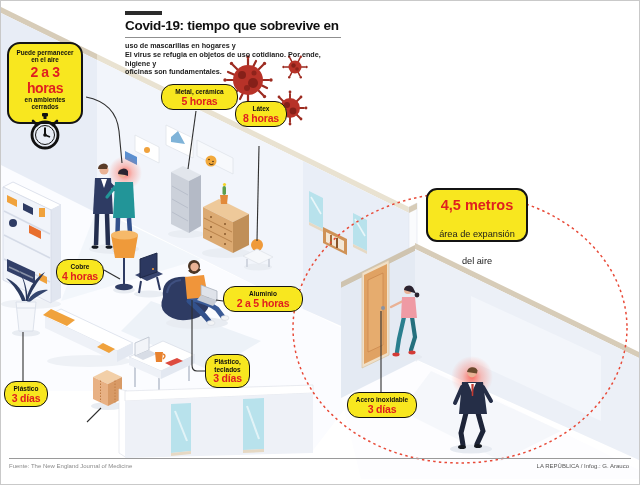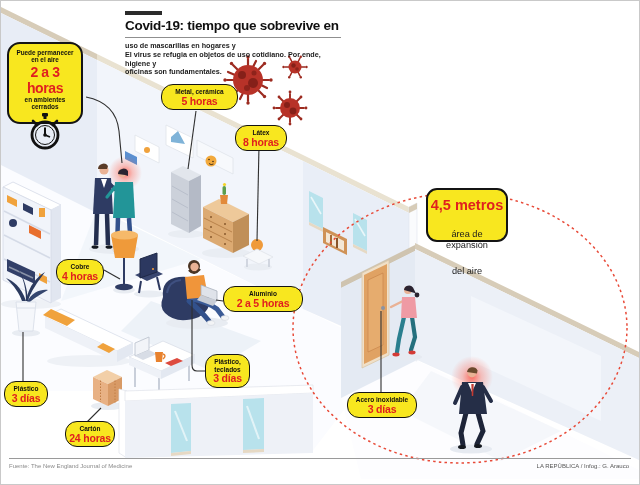--- a/index.html
+++ b/index.html
@@ -443,50 +443,46 @@
       <circle cx="17" cy="22" r="1.8" fill="#111"></circle>
       <line x1="17" y1="22" x2="17" y2="14.5" stroke="#111" stroke-width="2"></line>
       <line x1="17" y1="22" x2="22" y2="24" stroke="#111" stroke-width="1.6"></line>
     </svg>
   </div>
 
   <div class="callout" style="left:160px;top:83px;width:77px;">
     <div class="c-label">Metal, cerámica</div>
     <div class="c-value">5 horas</div>
   </div>
-  <div class="callout" style="left:234px;top:124px;width:52px;">
+  <div class="callout" style="left:234px;top:100px;width:52px;">
     <div class="c-label">Látex</div>
     <div class="c-value">8 horas</div>
   </div>
   <div class="callout" style="left:55px;top:258px;width:48px;">
     <div class="c-label">Cobre</div>
     <div class="c-value">4 horas</div>
   </div>
   <div class="callout" style="left:222px;top:285px;width:80px;">
     <div class="c-label">Aluminio</div>
     <div class="c-value">2 a 5 horas</div>
   </div>
   <div class="callout" style="left:204px;top:353px;width:45px;">
     <div class="c-label">Plástico, teclados</div>
     <div class="c-value">3 días</div>
   </div>
   <div class="callout" style="left:3px;top:380px;width:44px;">
     <div class="c-label">Plástico</div>
     <div class="c-value">3 días</div>
   </div>
-  <div class="callout" style="left:64px;top:420px;width:50px;">
-    <div class="c-label">Cartón</div>
-    <div class="c-value">24 horas</div>
-  </div>
   <div class="callout" style="left:346px;top:391px;width:70px;">
     <div class="c-label">Acero inoxidable</div>
     <div class="c-value">3 días</div>
   </div>
 
-  <div class="callout distbox" style="left:425px;top:187px;width:82px;height:54px;">
+  <div class="callout distbox" style="left:425px;top:187px;width:102px;height:54px;">
     <div class="dist-v">4,5 metros</div>
     <div class="dist-l">área de expansión</div>
     <div class="dist-l">del aire</div>
   </div>
 
   <div class="footer-line"></div>
   <div class="footer-src">Fuente: The New England Journal of Medicine</div>
   <div class="footer-credit">LA REPÚBLICA / Infog.: G. Arauco</div>
 
 </div>

